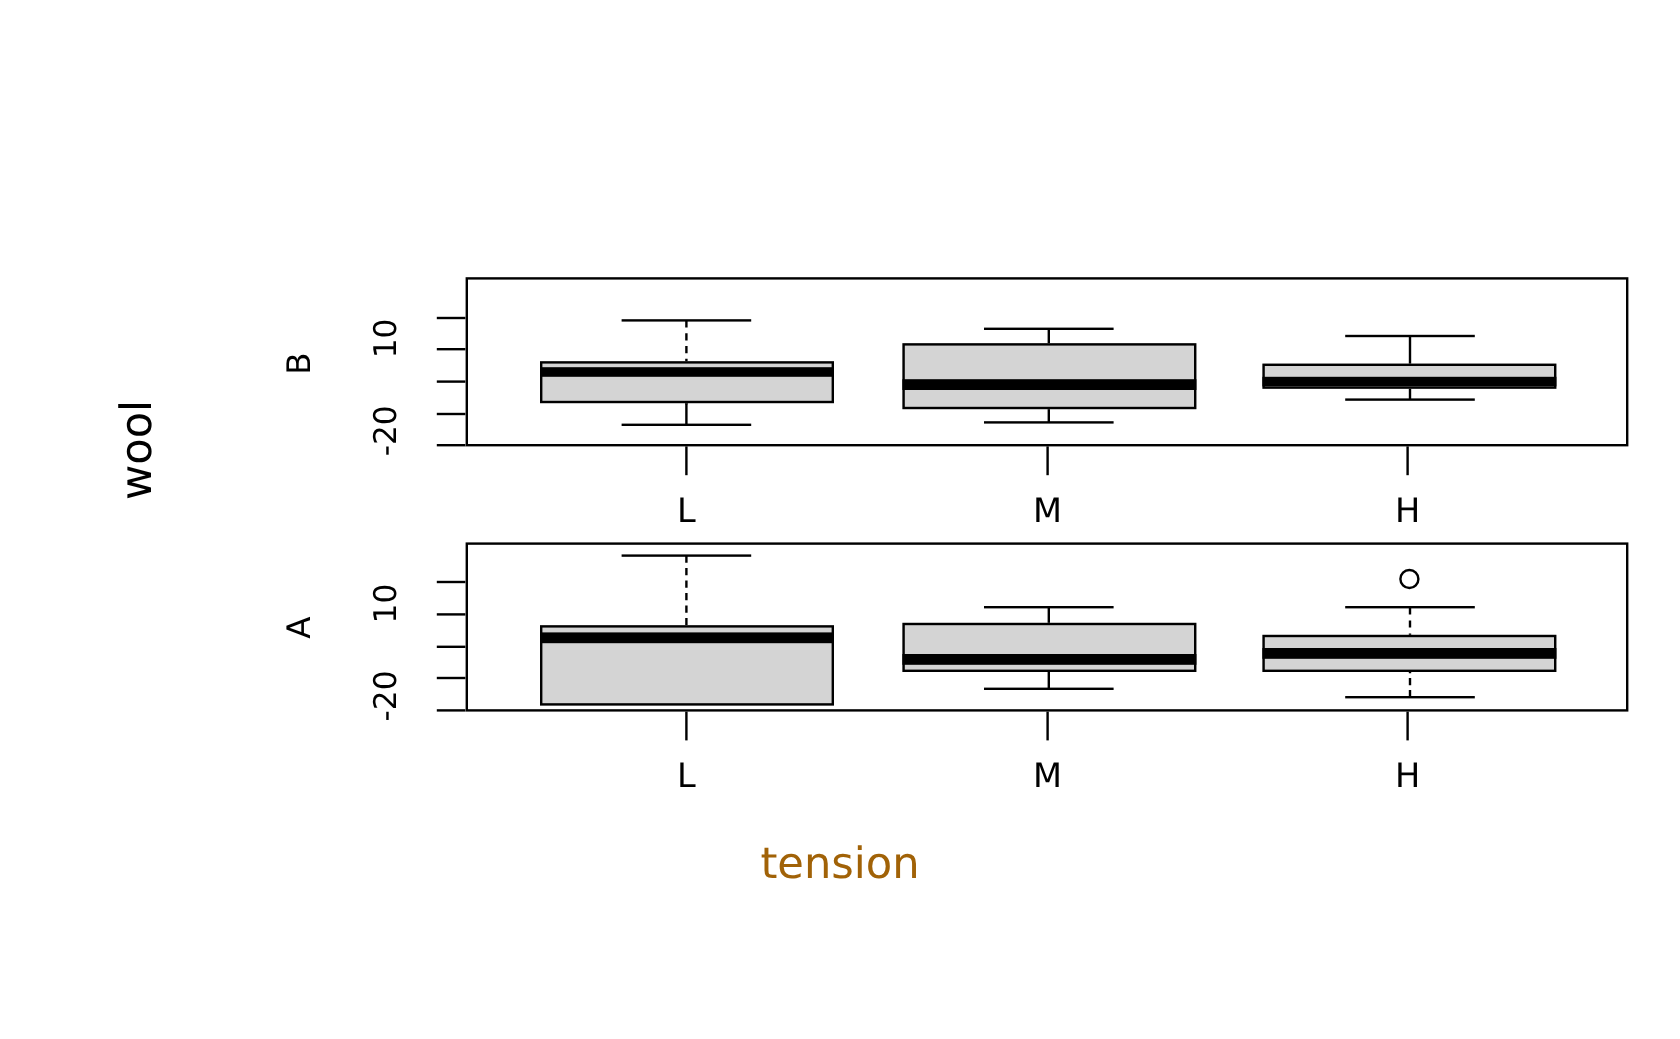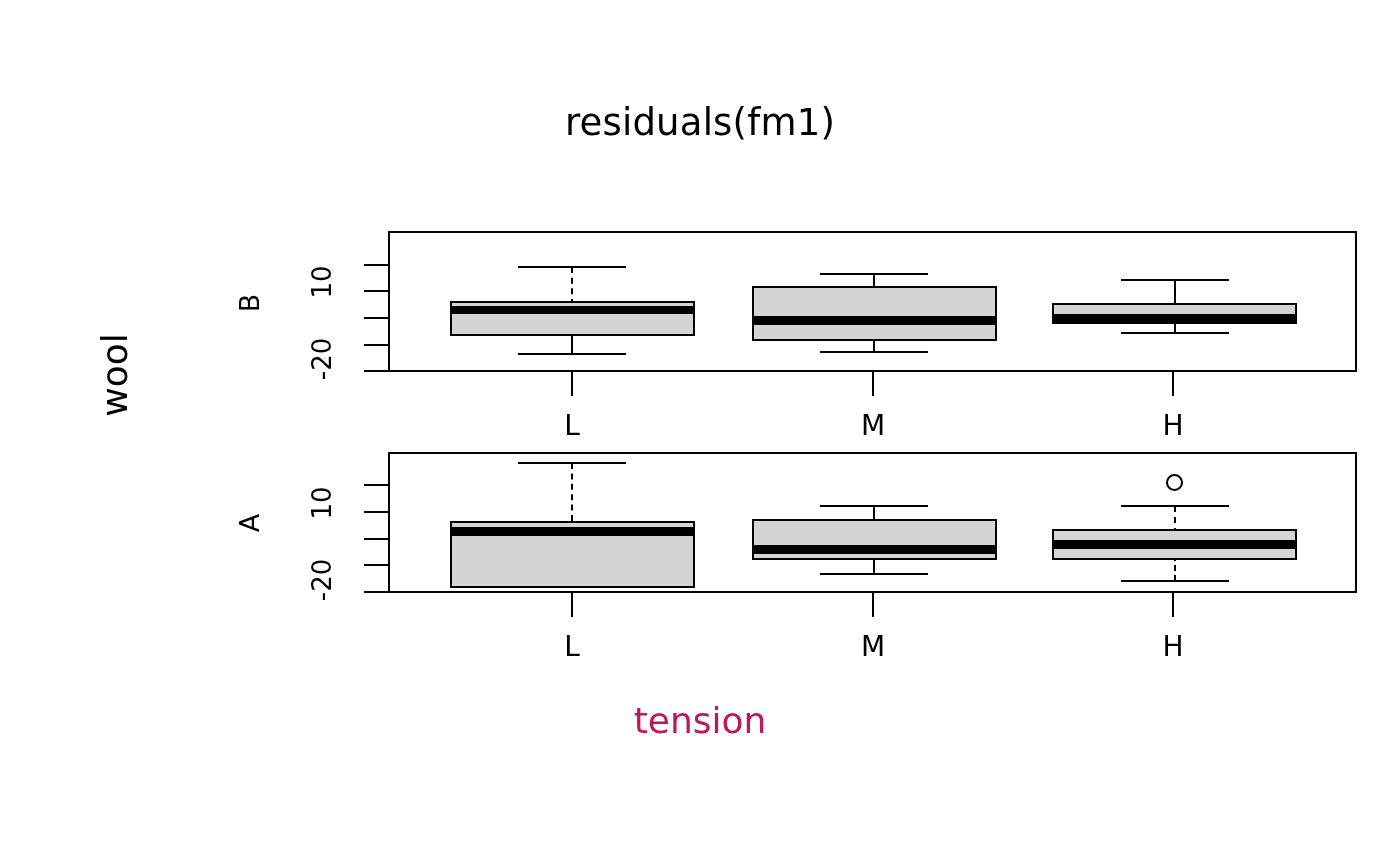--- a/index.html
+++ b/index.html
@@ -45,21 +45,21 @@
     color: #000000;
   }
   .xlab-outer {
     position: absolute;
     left: 0;
     top: 700px;
     width: 1400px;
     text-align: center;
     font-size: 36px;
     line-height: 42px;
-    color: #be185d;
+    color: #a16207;
   }
   .strip-label {
     position: absolute;
     width: 70px;
     text-align: center;
     font-size: 27px;
     line-height: 30px;
     transform: rotate(-90deg);
     transform-origin: center center;
     color: #000000;
@@ -127,21 +127,20 @@
     border: 2px solid #000000;
     border-radius: 50%;
     background: transparent;
   }
 </style>
 </head>
 <body>
 
 <div id="root">
 
-  <div class="plot-title">residuals(fm1)</div>
 
   <div class="ylab-outer">wool</div>
 
   <div class="xlab-outer">tension</div>
 
   <div class="strip-label" style="left:215px; top:288px;">B</div>
 
   <div class="ytick-label" style="left:292px; top:268px;">10</div>
   <div class="ytick-label" style="left:292px; top:345px;">-20</div>
 

